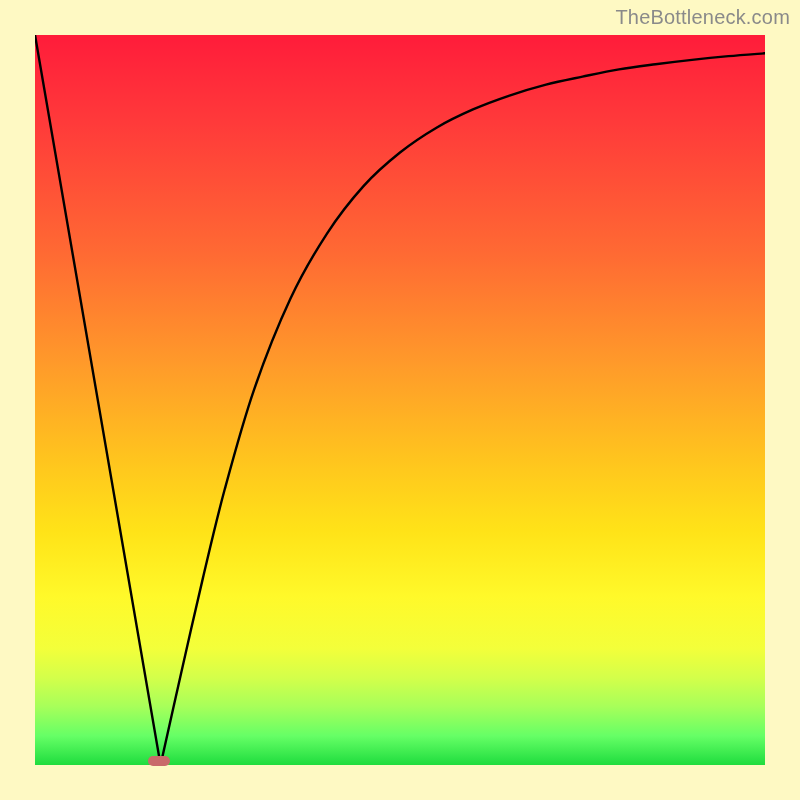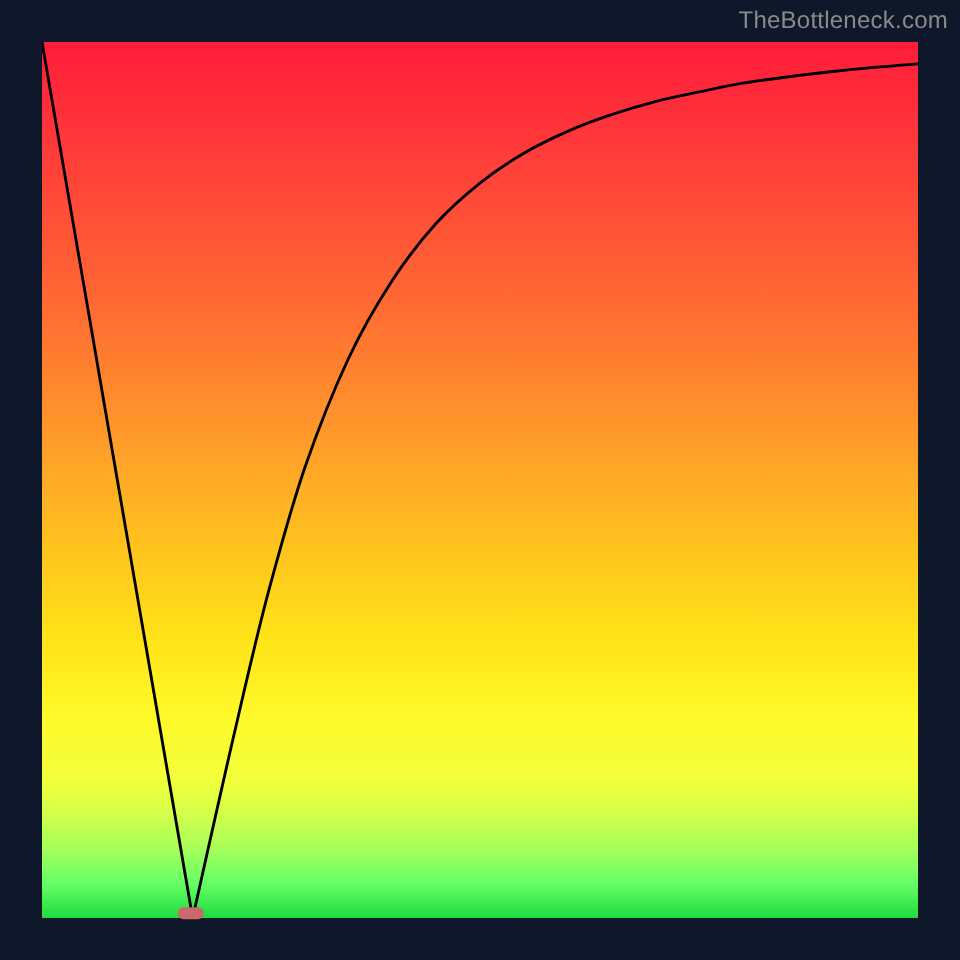--- a/index.html
+++ b/index.html
@@ -9,21 +9,21 @@
     height: 800px;
     background: #000;
     overflow: hidden;
   }
   .frame {
     position: absolute;
     top: 0;
     left: 0;
     width: 800px;
     height: 800px;
-    background: #0f172a;
+    background: #fef9c3;
   }
   .plot-area {
     position: absolute;
     
     left: 35px;
     top: 35px;
     width: 730px;
     height: 730px;
     
     background: linear-gradient(

